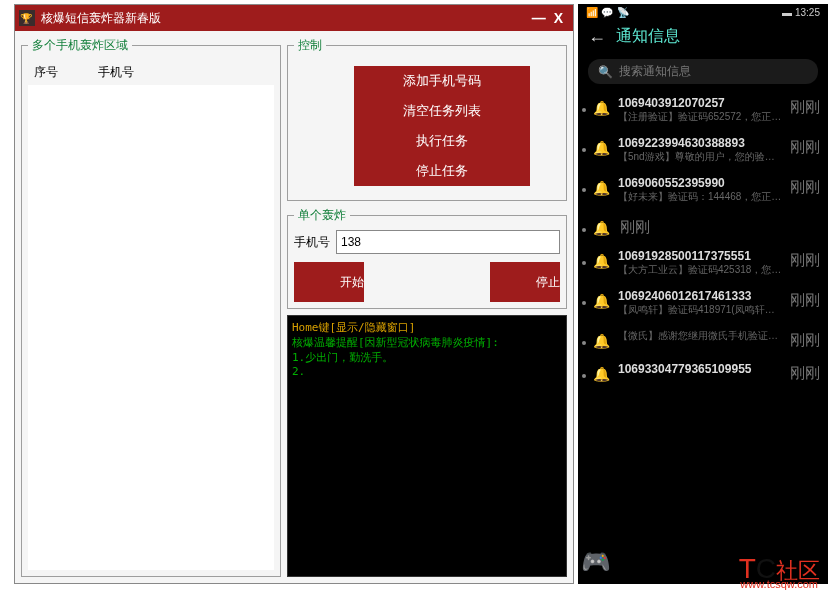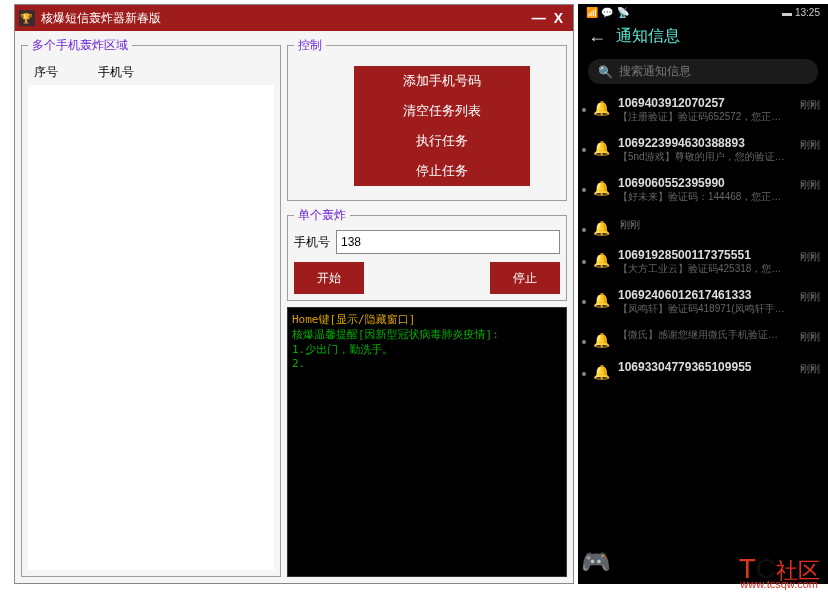--- a/index.html
+++ b/index.html
@@ -45,21 +45,21 @@
       padding: 6px;
       gap: 6px;
     }
     .left-col { width: 260px; display: flex; flex-direction: column; }
     .right-col { flex: 1; display: flex; flex-direction: column; gap: 6px; }
     fieldset {
       border: 1px solid #9e9e9e;
       padding: 6px;
       font-size: 12px;
     }
-    legend { padding: 0 4px; font-size: 12px; color: #6d28d9; }
+    legend { padding: 0 4px; font-size: 12px; color: #15803d; }
     .group-multi { flex: 1; display: flex; flex-direction: column; }
     .list-header {
       display: flex;
       font-size: 12px;
       padding: 4px 6px;
       gap: 40px;
     }
     .list-body {
       flex: 1;
       background: #fff;
@@ -73,21 +73,21 @@
       font-size: 13px;
       cursor: default;
     }
     .group-single { }
     .single-row { display: flex; align-items: center; gap: 6px; margin-bottom: 8px; }
     .single-input {
       flex: 1; height: 24px; border: 1px solid #888; padding: 0 4px;
       font-size: 12px; background: #fff;
     }
     .single-btns { display: flex; justify-content: space-between; gap: 8px; }
-    .single-btns .red-btn { width: 70px; height: 32px; font-size: 12px; }
+    .single-btns .red-btn { width: 70px; height: 40px; font-size: 12px; text-align: right; }
     .console {
       flex: 1;
       background: #000;
       color: #00b000;
       border: 1px solid #333;
       padding: 4px;
       font-family: monospace;
       font-size: 11px;
       white-space: pre-wrap;
       word-break: break-all;
@@ -158,21 +158,21 @@
       text-overflow: ellipsis;
     }
     .notif-sub {
       font-size: 10px;
       color: #666;
       white-space: nowrap;
       overflow: hidden;
       text-overflow: ellipsis;
     }
     .notif-time {
-      font-size: 10px;
+      font-size: 15px;
       color: #777;
       margin-top: 2px;
       margin-left: 2px;
     }
     .watermark {
       position: absolute;
       right: 8px;
       bottom: 6px;
       font-size: 28px;
       font-weight: normal;

